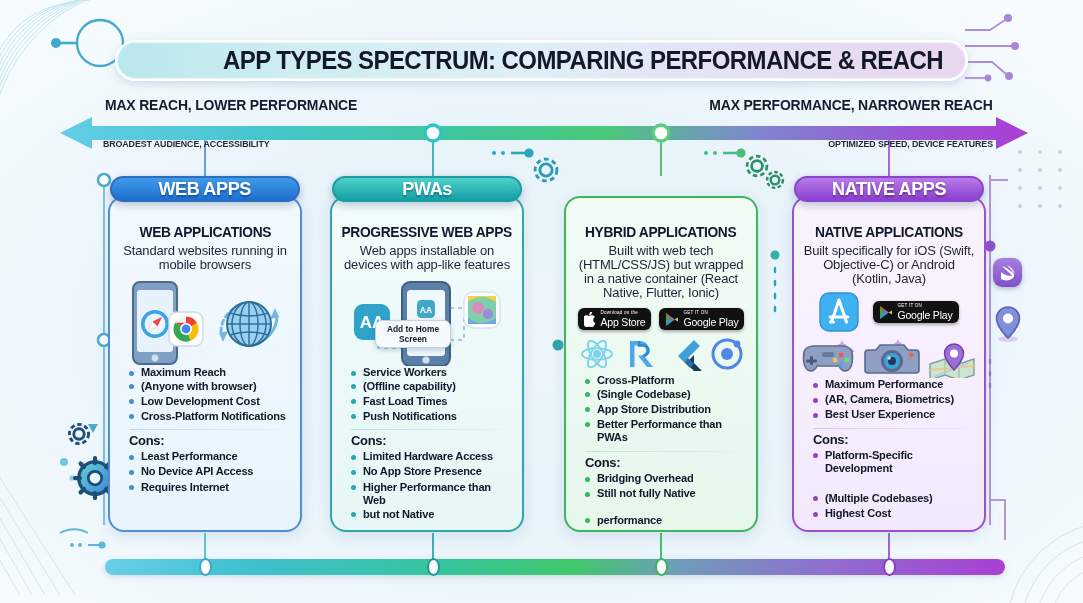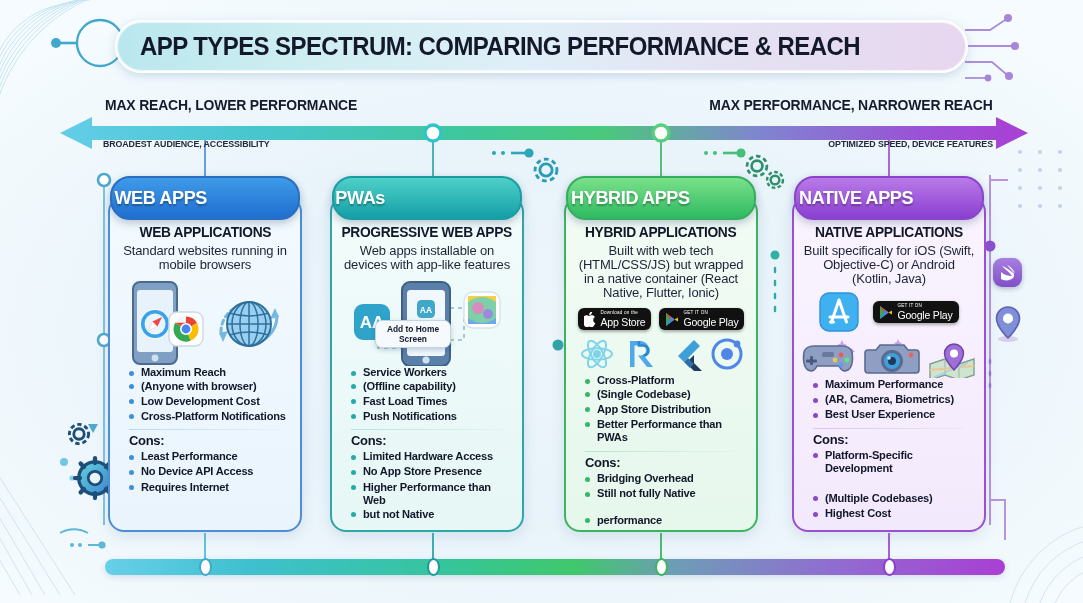--- a/index.html
+++ b/index.html
@@ -15,26 +15,26 @@
     width: 1083px; height: 603px;
     background:
       radial-gradient(ellipse 700px 400px at 50% 55%, #eef6fb 0%, #e8f3fa 45%, #f5fbfe 100%),
       linear-gradient(180deg, #ffffff 0%, #eaf4fb 100%);
     overflow: hidden;
   }
   .bgsvg { position: absolute; inset: 0; width: 1083px; height: 603px; pointer-events: none; }
 
   
   .title-pill {
-    position: absolute; left: 115px; top: 20px; width: 853px; height: 53px;
+    position: absolute; left: 115px; top: 40px; width: 853px; height: 41px;
     border-radius: 30px;
     background: linear-gradient(90deg, #b9e7ee 0%, #cfeef1 22%, #dfeff7 48%, #e4e2f3 72%, #e7d6ef 100%);
     border: 2.5px solid #ffffff;
     box-shadow: 0 3px 10px rgba(100,140,180,.28), inset 0 0 0 1px rgba(255,255,255,.7);
-    display: flex; align-items: center; justify-content: flex-start;
+    display: flex; align-items: center; justify-content: flex-end;
   }
   .title-text {
     font-size: 25.5px; font-weight: 700; letter-spacing: -0.6px;
     color: #14182b; white-space: nowrap;
     transform: scaleX(.94);
   }
   .lbl-left {
     position: absolute; left: 105px; top: 96px;
     font-size: 15px; font-weight: 700; color: #161a2c; letter-spacing: -0.2px;
     transform: scaleX(.93); transform-origin: left center;
@@ -64,22 +64,22 @@
     padding: 22px 9px 8px;
     box-shadow: 0 4px 14px rgba(90,120,160,.16);
   }
   .card.web    { left: 108px;  background: linear-gradient(180deg,#f3faff 0%, #e9f4fd 100%); border-color: #4d8fd6; }
   .card.pwa    { left: 330px;  background: linear-gradient(180deg,#f2fcfb 0%, #e6f7f6 100%); border-color: #2fa6a8; }
   .card.hybrid { left: 564px;  background: linear-gradient(180deg,#f2fcf5 0%, #e6f7ec 100%); border-color: #3cb55f; }
   .card.native { left: 792px;  background: linear-gradient(180deg,#faf4ff 0%, #f3e9fc 100%); border-color: #9b4fd4; }
 
   .pill {
     position: absolute; top: -22px; left: 50%; transform: translateX(-50%);
-    width: 190px; height: 44px; border-radius: 20px;
-    display: flex; align-items: center; justify-content: flex-start;
+    width: 190px; height: 26px; border-radius: 20px;
+    display: flex; align-items: center; justify-content: center;
     border: 2.5px solid rgba(255,255,255,.9);
     box-shadow: 0 3px 8px rgba(40,70,110,.3);
   }
   .pill.web    { background: linear-gradient(180deg,#3f9ae8 0%, #1f6fd0 100%); border-color:#2a6fbd; }
   .pill.pwa    { background: linear-gradient(180deg,#4fd0c8 0%, #14a0a8 100%); border-color:#1b9ba2; }
   .pill.hybrid { background: linear-gradient(180deg,#7ae08a 0%, #2fbb62 100%); border-color:#35ad5e; }
   .pill.native { background: linear-gradient(180deg,#b97ae8 0%, #8a3fd0 100%); border-color:#8b43cc; }
   .pill-text {
     font-size: 19px; font-weight: 700; color: #fff; letter-spacing: -0.4px;
     text-shadow: 0 1.5px 2px rgba(0,0,0,.3); white-space: nowrap; transform: scaleX(.95);
@@ -468,23 +468,20 @@
       <ul>
         <li>Limited Hardware Access</li>
         <li>No App Store Presence</li>
         <li style="margin-bottom:0">Higher Performance than Web</li>
         <li style="list-style:none;padding-left:12px">but not Native</li>
       </ul>
     </div>
   </div>
 
   <div class="card hybrid">
-    <div class="pill hybrid">
-      <span class="pill-text">HYBRID APPS</span>
-    </div>
     <div class="card-head">HYBRID APPLICATIONS</div>
     <div class="card-desc">Built with web tech (HTML/CSS/JS) but wrapped in a native container (React Native, Flutter, Ionic)</div>
 
     <div style="display:flex;gap:8px;margin-top:8px;">
       <div class="badge">
         <svg width="13" height="15" viewBox="0 0 13 15">
           <path d="M9.2 7.9c0-2 1.6-2.9 1.7-3-0.9-1.4-2.4-1.5-2.9-1.6-1.2-0.1-2.4 0.7-3 0.7-0.6 0-1.6-0.7-2.6-0.7-1.3 0-2.6 0.8-3.3 2-1.4 2.4-0.4 6 1 8 0.7 1 1.5 2.1 2.5 2 1 0 1.4-0.6 2.6-0.6 1.2 0 1.5 0.6 2.6 0.6 1.1 0 1.8-1 2.4-2 0.8-1.1 1.1-2.2 1.1-2.3-0.1 0-2.1-0.8-2.1-3.1z" fill="#fff"></path>
           <path d="M7.4 2c0.5-0.7 0.9-1.6 0.8-2.5-0.8 0-1.7 0.5-2.3 1.2-0.5 0.6-0.9 1.5-0.8 2.4 0.9 0.1 1.8-0.4 2.3-1.1z" fill="#fff"></path>
         </svg>
         <span class="b-txt">

